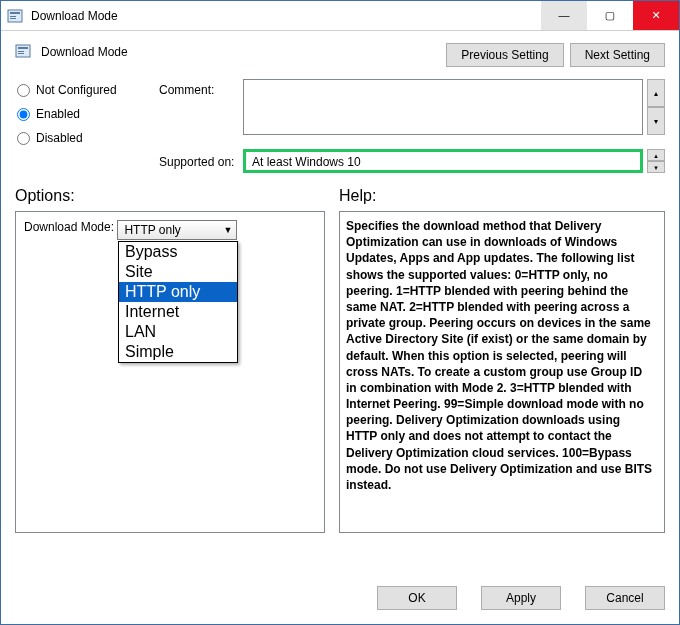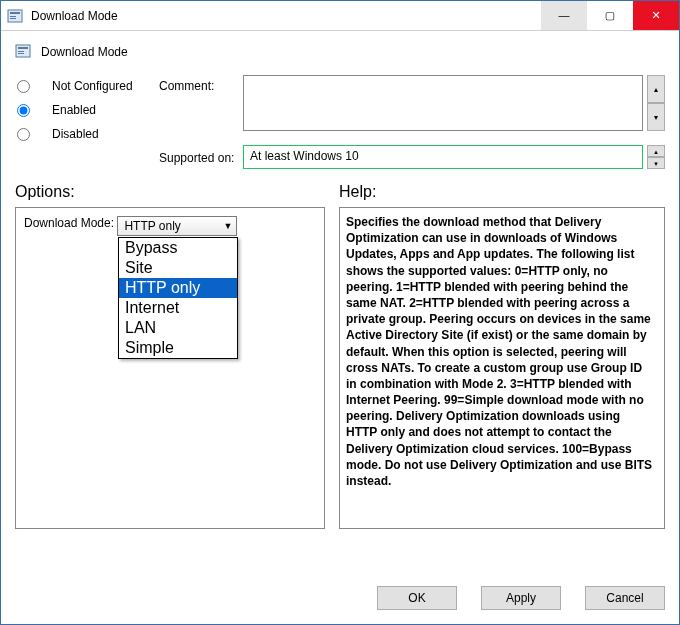--- a/index.html
+++ b/index.html
@@ -16,28 +16,28 @@
   .tb-sym { font-family: "Segoe UI Symbol", sans-serif; font-size:11px; line-height:1; }
   
   .toprow { display:flex; align-items:flex-start; padding:12px 14px 8px 14px; }
   .page-icon { width:20px; height:20px; margin-right:6px; }
   .page-title { font-size:12px; flex:1; padding-top:2px; }
   .nav-btns { display:flex; gap:6px; }
   .win-btn { height:24px; padding:0 14px; background:#e1e1e1; border:1px solid #adadad; font-size:12px; display:inline-flex; align-items:center; justify-content:center; cursor:default; }
   
   .config-grid { display:grid; grid-template-columns: 140px 80px 1fr 18px; padding:4px 14px 0 14px; column-gap:4px; row-gap:4px; }
   .radio-col { grid-column:1; display:flex; flex-direction:column; gap:10px; padding-top:4px; padding-left:2px; }
-  .radio-row { display:flex; align-items:center; gap:22px; }
+  .radio-row { display:flex; align-items:center; gap:6px; }
   .radio-row input { margin:0; }
   .lbl-right { text-align:left; padding-top:4px; }
   .comment-box { grid-column:3; height:56px; border:1px solid #828790; background:#fff; resize:none; font:inherit; padding:2px 4px; }
   .spin-col { grid-column:4; display:flex; flex-direction:column; height:56px; }
   .spin-btn { flex:1; border:1px solid #adadad; background:#e1e1e1; display:flex; align-items:center; justify-content:center; font-size:8px; }
   .supported-label { grid-column:2; padding-top:6px; white-space:nowrap; }
-  .supported-box { grid-column:3; height:24px; border:1px solid #22c55e; padding:3px 6px; background:#fff; overflow:hidden; white-space:nowrap; }
+  .supported-box { grid-column:3; height:24px; border:3px solid #22c55e; padding:3px 6px; background:#fff; overflow:hidden; white-space:nowrap; }
   .spin-col2 { grid-column:4; display:flex; flex-direction:column; height:24px; }
   .spin-btn2 { flex:1; border:1px solid #adadad; background:#e1e1e1; display:flex; align-items:center; justify-content:center; font-size:7px; line-height:1; }
   
   .sections { display:flex; padding:14px 14px 0 14px; gap:14px; height:360px; }
   .section { display:flex; flex-direction:column; }
   .section.left { width:310px; }
   .section.right { flex:1; }
   .section-header { font-size:16px; padding-bottom:6px; }
   .pane { flex:1; border:1px solid #828790; background:#fff; padding:8px; position:relative; overflow:hidden; }
   .help-pane { font-size:12px; line-height:1.35; overflow:auto; padding:6px 10px 13px 6px;font-weight:bold; }
@@ -85,20 +85,24 @@
   <div class="toprow">
     <div class="page-icon">
       <svg class="polsvg" viewBox="0 0 16 16">
         <rect x="1" y="2" width="14" height="12" fill="#dce9f7" stroke="#5a7aa0"></rect>
         <rect x="3" y="4" width="10" height="2" fill="#5a7aa0"></rect>
         <rect x="3" y="8" width="6" height="1" fill="#5a7aa0"></rect>
         <rect x="3" y="10" width="6" height="1" fill="#5a7aa0"></rect>
       </svg>
     </div>
     <div class="page-title">Download Mode</div>
+    <div class="nav-btns">
+      <div class="win-btn">Previous Setting</div>
+      <div class="win-btn">Next Setting</div>
+    </div>
   </div>
 
   <div class="config-grid">
     <div class="radio-col">
       <label class="radio-row">
         <input type="radio" name="state" style="">
           <span>Not Configured</span>
       </label>
       <label class="radio-row">
         <input type="radio" name="state" checked="" style="">

